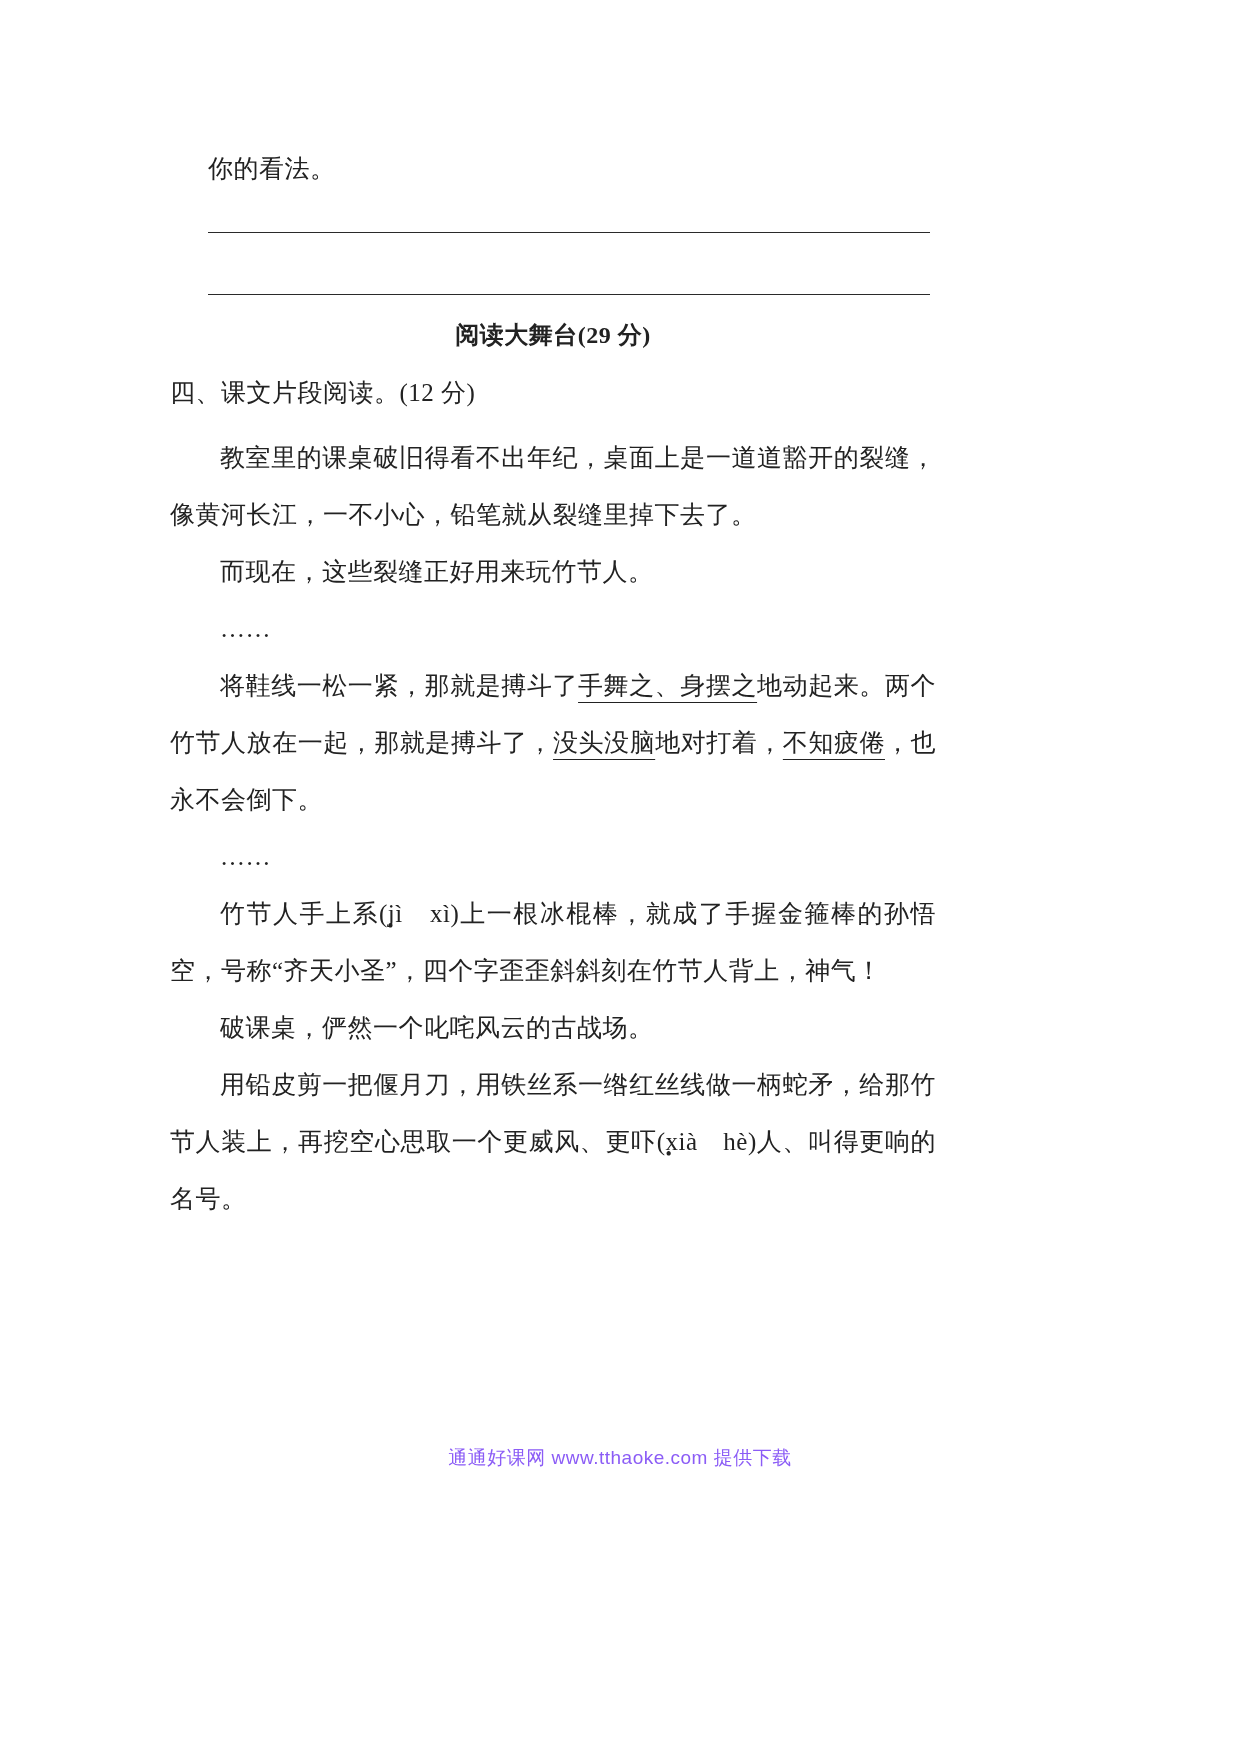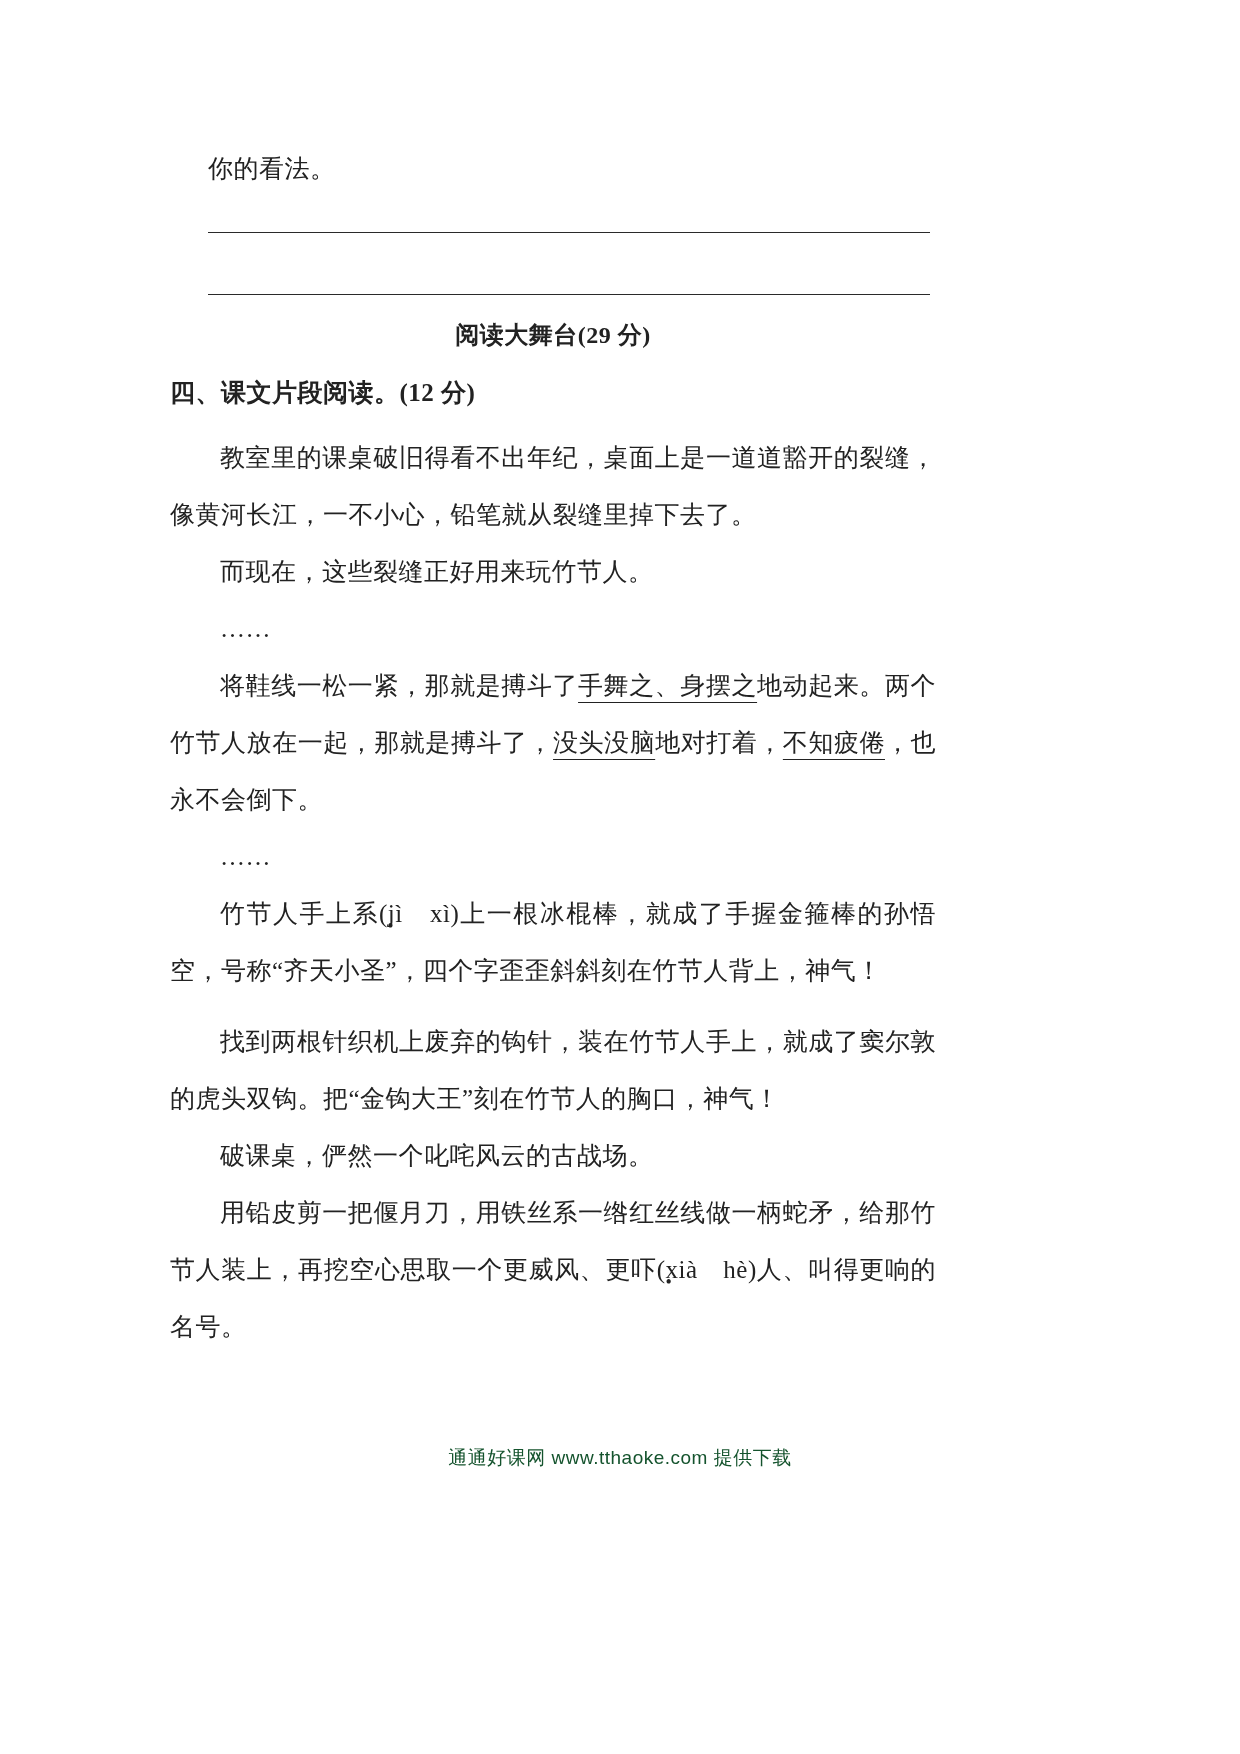--- a/index.html
+++ b/index.html
@@ -35,21 +35,21 @@
   }
   .al1 { margin-top: 35px; }
   .al2 { margin-top: 61px; }
   .section-heading {
     font-size: 24px;
     font-weight: bold;
     text-align: center;
     margin: 12px 0 0 0;
     line-height: 57px;
   }
-  .q4-title { font-weight: bold; }
+  .q4-title { font-weight: normal; }
   .p-first { margin-top: 8px; }
   .p-gap { margin-top: 14px; }
   .u {
     text-decoration: underline;
     text-underline-offset: 8px;
     text-decoration-thickness: 1px;
   }
   .em-dot { position: relative; }
   .em-dot::after {
     content: "\2022";
@@ -59,21 +59,21 @@
     font-size: 18px;
     line-height: 1;
     color: #222222;
   }
   .page-footer {
     position: absolute;
     left: 0; top: 1445px;
     width: 1240px;
     text-align: center;
     font-size: 19px;
-    color: #14532d;
+    color: #8b5cf6;
     font-family: "Liberation Sans", "DejaVu Sans", sans-serif;
     letter-spacing: 0.5px;
   }
 </style>
 </head>
 <body>
 
 <div class="page">
   <main class="content">
 
@@ -91,21 +91,20 @@
     <p class="indent">而现在，这些裂缝正好用来玩竹节人。</p>
 
     <p class="indent">……</p>
 
     <p class="indent"><span>将鞋线一松一紧，那就是搏斗了</span><span class="u">手舞之、身摆之</span><span>地动起来。两个竹节人放在一起，那就是搏斗了，</span><span class="u">没头没脑</span><span>地对打着，</span><span class="u">不知疲倦</span><span>，也永不会倒下。</span></p>
 
     <p class="indent">……</p>
 
     <p class="indent"><span>竹节人手上</span><span class="em-dot">系</span><span>(jì　xì)上一根冰棍棒，就成了手握金箍棒的孙悟空，号称“齐天小圣”，四个字歪歪斜斜刻在竹节人背上，神气！</span></p>
 
-    <p class="indent p-gap">找到两根针织机上废弃的钩针，装在竹节人手上，就成了窦尔敦的虎头双钩。把“金钩大王”刻在竹节人的胸口，神气！</p>
 
     <p class="indent">破课桌，俨然一个叱咤风云的古战场。</p>
 
     <p class="indent"><span>用铅皮剪一把偃月刀，用铁丝系一绺红丝线做一柄蛇矛，给那竹节人装上，再挖空心思取一个更威风、更</span><span class="em-dot">吓</span><span>(xià　hè)人、叫得更响的名号。</span></p>
 
 
   </main>
 
   <footer class="page-footer">通通好课网  www.tthaoke.com 提供下载</footer>
 </div>

